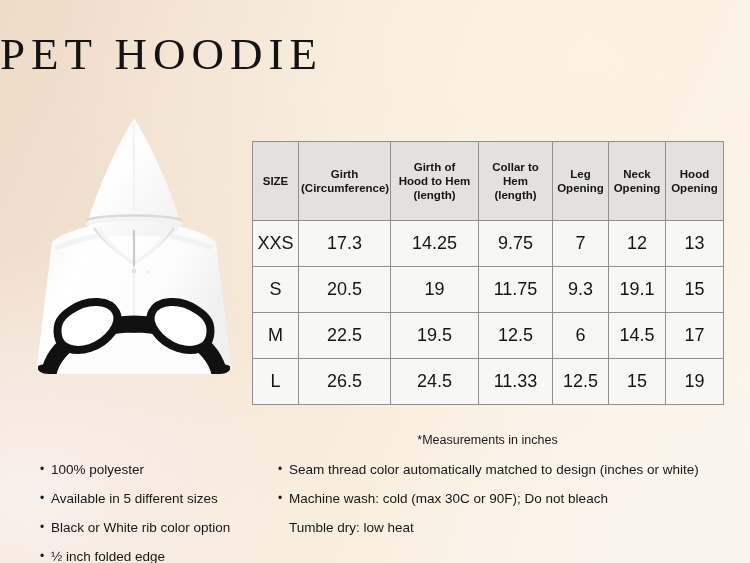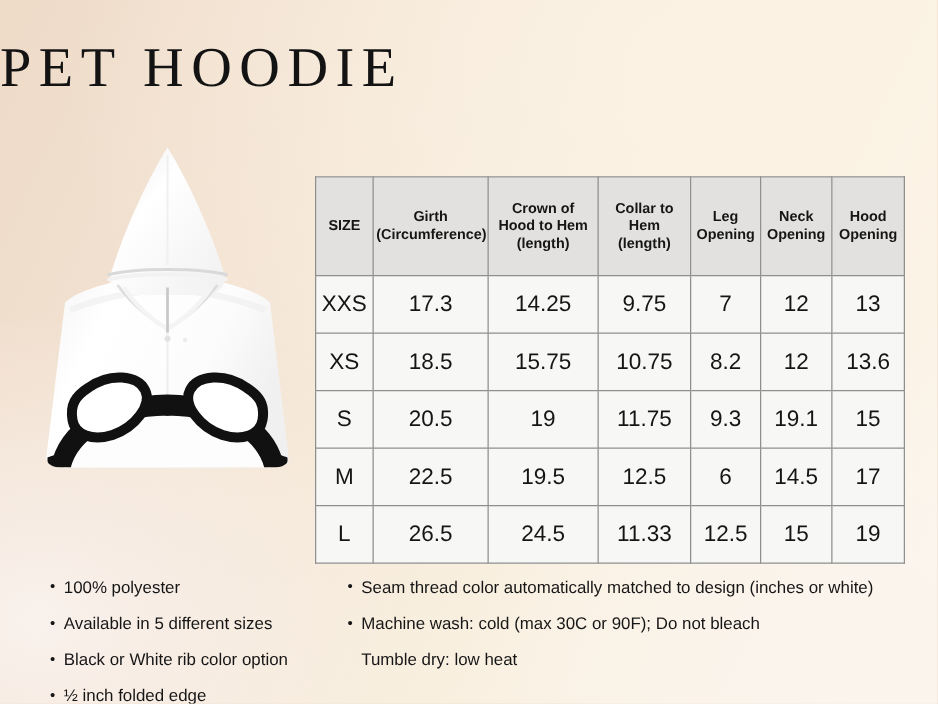--- a/index.html
+++ b/index.html
@@ -222,21 +222,21 @@
     <thead>
       <tr>
         <th>
           <span>SIZE</span>
         </th>
         <th>
           <span>Girth</span><br>
           <span>(Circumference)</span>
         </th>
         <th>
-          <span>Crown of</span><br>
+          <span>Girth of</span><br>
           <span>Hood to Hem</span><br>
           <span>(length)</span>
         </th>
         <th>
           <span>Collar to</span><br>
           <span>Hem</span><br>
           <span>(length)</span>
         </th>
         <th>
           <span>Leg</span><br>
@@ -256,29 +256,20 @@
       <tr>
         <td>XXS</td>
         <td>17.3</td>
         <td>14.25</td>
         <td>9.75</td>
         <td>7</td>
         <td>12</td>
         <td>13</td>
       </tr>
       <tr>
-        <td>XS</td>
-        <td>18.5</td>
-        <td>15.75</td>
-        <td>10.75</td>
-        <td>8.2</td>
-        <td>12</td>
-        <td>13.6</td>
-      </tr>
-      <tr>
         <td>S</td>
         <td>20.5</td>
         <td>19</td>
         <td>11.75</td>
         <td>9.3</td>
         <td>19.1</td>
         <td>15</td>
       </tr>
       <tr>
         <td>M</td>
@@ -294,20 +285,21 @@
         <td>26.5</td>
         <td>24.5</td>
         <td>11.33</td>
         <td>12.5</td>
         <td>15</td>
         <td>19</td>
       </tr>
     </tbody>
   </table>
 
+  <div class="table-note">*Measurements in inches</div>
 
   <div class="bullets left">
     <div class="bullet-row">
       <span class="bullet-dot">•</span>
       <span class="bullet-text">100% polyester</span>
     </div>
     <div class="bullet-row">
       <span class="bullet-dot">•</span>
       <span class="bullet-text">Available in 5 different sizes</span>
     </div>

